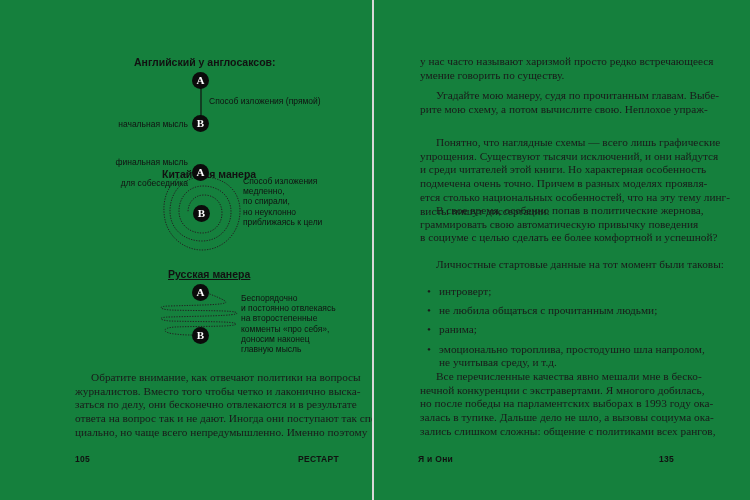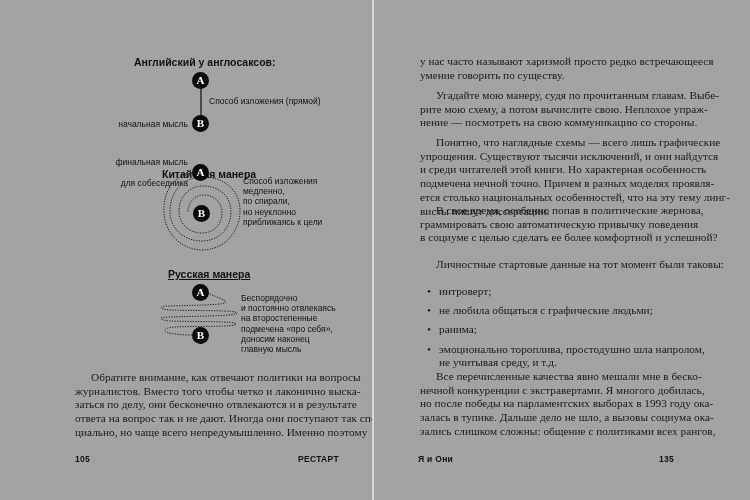--- a/index.html
+++ b/index.html
@@ -1,17 +1,17 @@
 <!DOCTYPE html>
 <html><head>
 <meta charset="utf-8">
 <style>
   html, body { margin: 0; padding: 0; }
   body { width: 750px; height: 500px; background: #ffffff; position: relative; overflow: hidden; }
-  .page { position: absolute; top: 0; height: 500px; background: #a3a3a3; }
+  .page { position: absolute; top: 0; height: 500px; background: #15803d; }
   #left-page { left: 0; width: 373px; }
   #right-page { left: 374px; width: 376px; }
   .gutter { position: absolute; left: 372px; top: 0; width: 2px; height: 500px; background: #d8d8d8; }
 
   .sans { font-family: "Liberation Sans", "DejaVu Sans", sans-serif; color: #111; }
   .serif { font-family: "Liberation Serif", "DejaVu Serif", serif; color: #1a1a1a; }
 
   .heading { position: absolute; font-weight: bold; font-size: 10.5px; white-space: nowrap; }
   .lbl { position: absolute; font-size: 8.5px; line-height: 10px; white-space: nowrap; }
   .lbl.right { text-align: right; margin-top: 43px; }
@@ -73,21 +73,21 @@
     <div>приближаясь к цели</div>
   </div>
 
   <div class="heading sans" style="left:168px; top:268px;text-decoration:underline;">Русская манера</div>
   <div class="node" style="left:192px; top:284px;">A</div>
   <div class="node" style="left:192px; top:327px;">B</div>
   <div class="note sans" style="left:241px; top:293px;">
     <div>Беспорядочно</div>
     <div>и постоянно отвлекаясь</div>
     <div>на второстепенные</div>
-    <div>подмечена «про себя»,</div>
+    <div>комменты «про себя»,</div>
     <div>доносим наконец</div>
     <div>главную мысль</div>
   </div>
 
   <div class="para serif" style="left:75px; top:371px; width:254px;">
     <span class="line indent">Обратите внимание, как отвечают политики на вопросы</span>
     <span class="line">журналистов. Вместо того чтобы четко и лаконично выска-</span>
     <span class="line">заться по делу, они бесконечно отвлекаются и в результате</span>
     <span class="line">ответа на вопрос так и не дают. Иногда они поступают так спе-</span>
     <span class="line">циально, но чаще всего непредумышленно. Именно поэтому</span>
@@ -102,28 +102,27 @@
 <div class="page" id="right-page">
 
   <div class="para serif" style="left:46px; top:55px; width:254px;">
     <span class="line">у нас часто называют харизмой просто редко встречающееся</span>
     <span class="line last">умение говорить по существу.</span>
   </div>
 
   <div class="para serif" style="left:46px; top:89px; width:254px;">
     <span class="line indent">Угадайте мою манеру, судя по прочитанным главам. Выбе-</span>
     <span class="line">рите мою схему, а потом вычислите свою. Неплохое упраж-</span>
-    <span class="line last">нение — посмотреть на свою коммуникацию со стороны.</span>
   </div>
 
   <div class="para serif" style="left:46px; top:136px; width:254px;">
     <span class="line indent">Понятно, что наглядные схемы — всего лишь графические</span>
     <span class="line">упрощения. Существуют тысячи исключений, и они найдутся</span>
     <span class="line">и среди читателей этой книги. Но характерная особенность</span>
-    <span class="line">подмечена нечной точно. Причем в разных моделях проявля-</span>
+    <span class="line">подмечена очень точно. Причем в разных моделях проявля-</span>
     <span class="line">ется столько национальных особенностей, что на эту тему линг-</span>
     <span class="line last">висты пишут диссертации.</span>
   </div>
 
   <div class="para serif" style="left:46px; top:204px; width:254px;">
     <span class="line indent">В свое время, особенно попав в политические жернова,</span>
     <span class="line">граммировать свою автоматическую привычку поведения</span>
     <span class="line">в социуме с целью сделать ее более комфортной и успешной?</span>
   </div>
 
@@ -131,21 +130,21 @@
     <span class="line indent last">Личностные стартовые данные на тот момент были таковы:</span>
   </div>
 
   <div class="bullets serif" style="left:51px; top:285px; width:250px;">
     <div class="bullet">
       <span class="dot">•</span>
       <span>интроверт;</span>
     </div>
     <div class="bullet">
       <span class="dot">•</span>
-      <span>не любила общаться с графические людьми;</span>
+      <span>не любила общаться с прочитанным людьми;</span>
     </div>
     <div class="bullet">
       <span class="dot">•</span>
       <span>ранима;</span>
     </div>
     <div class="bullet">
       <span class="dot">•</span>
       <span>эмоционально тороплива, простодушно шла напролом,</span><br>
       <span>не учитывая среду, и т.д.</span>
     </div>

